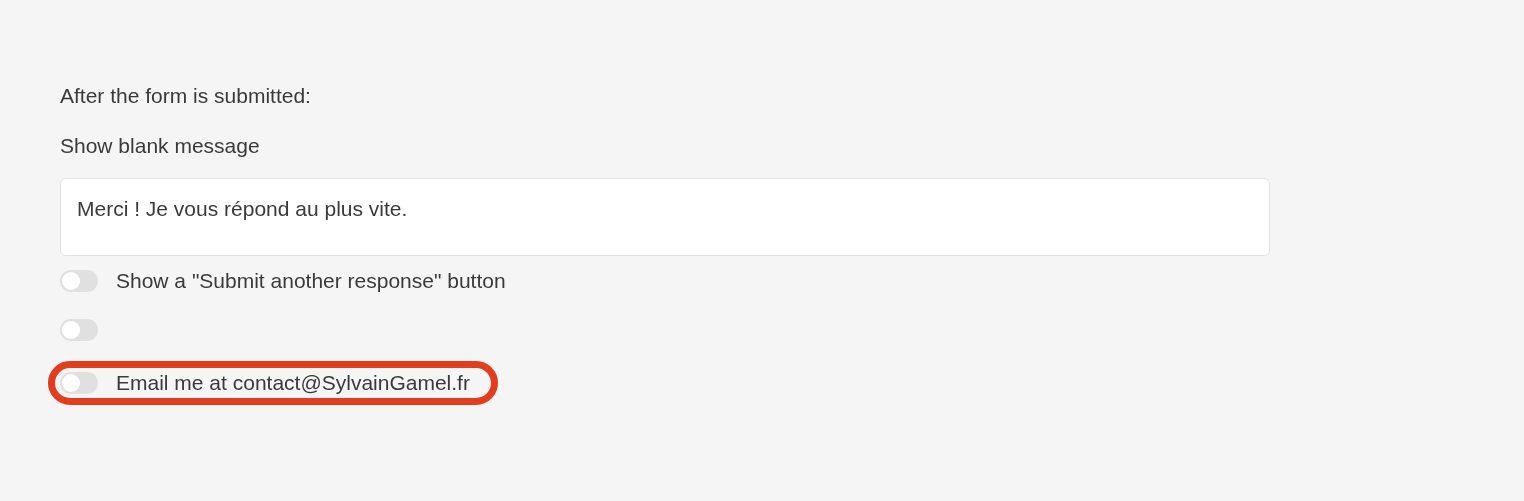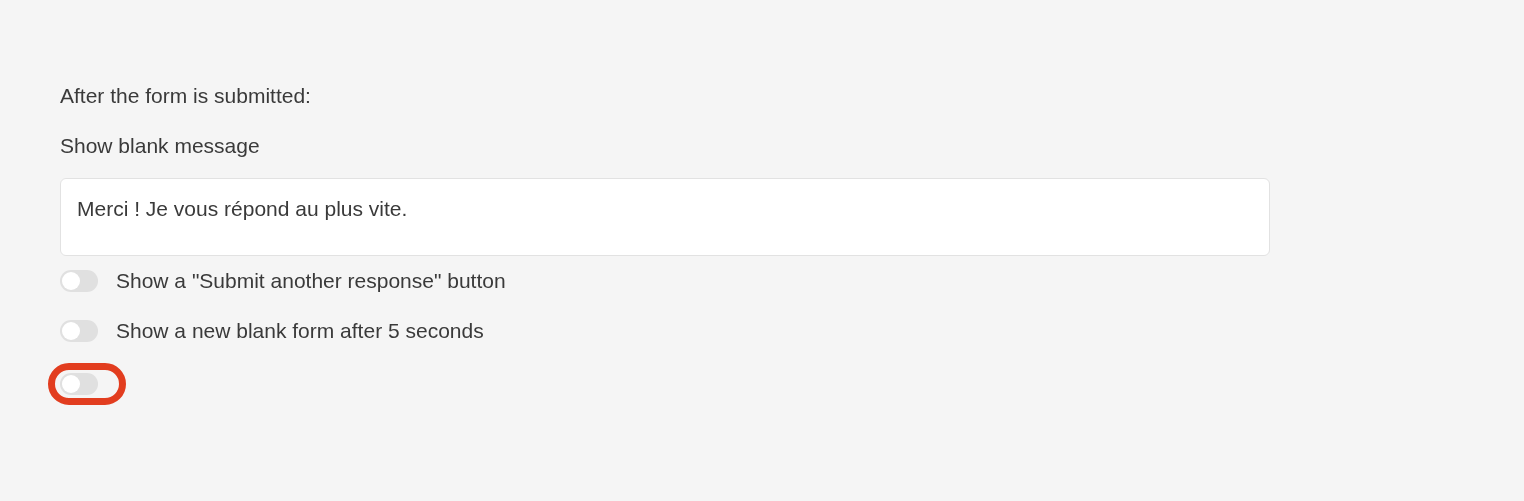--- a/index.html
+++ b/index.html
@@ -89,26 +89,26 @@
   <div class="toggle">
     <div class="toggle-knob"></div>
   </div>
   <div class="toggle-label">Show a "Submit another response" button</div>
 </div>
 
 <div class="toggle-row">
   <div class="toggle">
     <div class="toggle-knob"></div>
   </div>
-  <div class="toggle-label">Show a new blank form after 5 seconds</div>
 </div>
 
 <div class="highlight-wrap">
   <div class="highlight-ring"></div>
   <div class="toggle-row" style="margin-bottom:0">
     <div class="toggle">
       <div class="toggle-knob"></div>
     </div>
+    <div class="toggle-label">Email me at contact@SylvainGamel.fr</div>
   </div>
 </div>
 
 
 
 
 </body></html>

